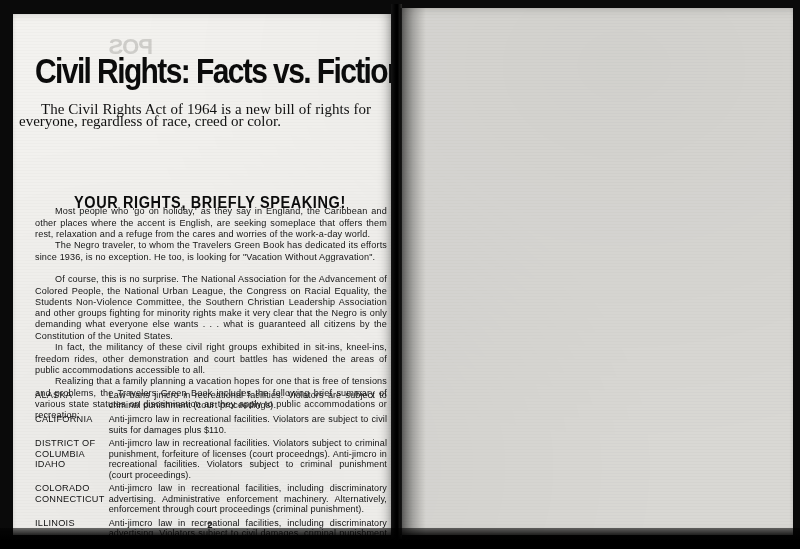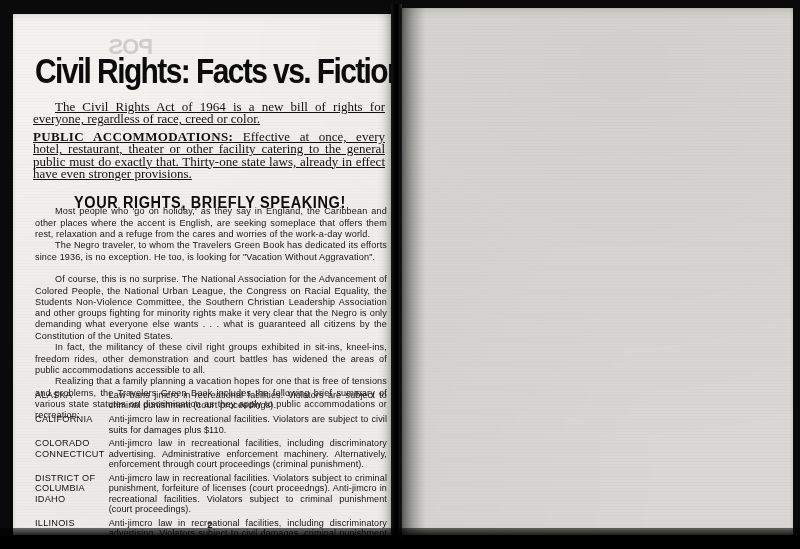--- a/index.html
+++ b/index.html
@@ -54,25 +54,24 @@
 
   
   .headline{
     position:absolute;left:22px;top:18px;width:350px;
     font-family:"Liberation Sans",sans-serif;
     font-weight:bold;font-size:30px;line-height:32px;
     letter-spacing:-1.6px;color:#0b0b0b;white-space:nowrap;
     transform:scaleY(1.18);transform-origin:left top;
   }
   .serif-p{
-    position:absolute;left:20px;width:352px;
+    position:absolute;left:6px;width:352px;
     font-family:"Liberation Serif",serif;
-    font-size:13px;line-height:12.3px;color:#111;
+    font-size:15px;line-height:12.3px;color:#111;
     text-align:justify;
-    text-decoration:underline;
   }
   .serif-p .lead{font-weight:bold;letter-spacing:.3px;}
   #intro-para{top:74px;text-indent:22px;}
   #public-accom{top:104px;}
 
   .section-head{
     position:absolute;left:0;top:168px;width:394px;
     text-align:center;font-weight:bold;font-size:14.5px;
     letter-spacing:.6px;color:#0b0b0b;
     transform:scaleY(1.1);transform-origin:center top;
@@ -126,23 +125,20 @@
 <div id="scan">
 
   <div class="page" id="page-left">
 
     <div id="bleed">POS</div>
 
     <h1 class="headline">Civil Rights: Facts vs. Fiction</h1>
 
     <p class="serif-p" id="intro-para">The Civil Rights Act of 1964 is a new bill of rights for everyone, regardless of race, creed or color.</p>
 
-    <p class="serif-p" id="public-accom">
-      <span class="lead">PUBLIC ACCOMMODATIONS:</span><span> Effective at once, every hotel, restaurant, theater or other facility catering to the general public must do exactly that. Thirty-one state laws, already in effect have even stronger provisions.</span>
-    </p>
 
     <h2 class="section-head">YOUR RIGHTS, BRIEFLY SPEAKING!</h2>
 
     <div id="left-body">
         <p class="body-p" style="top: 183px;"><span class="ind"></span>Most people who 'go on holiday,' as they say in England, the Caribbean and other places where the accent is English, are seeking someplace that offers them rest, relaxation and a refuge from the cares and worries of the work-a-day world.</p>
         <p class="body-p" style="top: 217.149px;"><span class="ind"></span>The Negro traveler, to whom the Travelers Green Book has dedicated its efforts since 1936, is no exception. He too, is looking for "Vacation Without Aggravation".</p>
         <p class="body-p" style="top: 251.298px;"><span class="ind"></span>Of course, this is no surprise. The National Association for the Advancement of Colored People, the National Urban League, the Congress on Racial Equality, the Students Non-Violence Committee, the Southern Christian Leadership Association and other groups fighting for minority rights make it very clear that the Negro is only demanding what everyone else wants . . . what is guaranteed all citizens by the Constitution of the United States.</p>
         <p class="body-p" style="top: 318.996px;"><span class="ind"></span>In fact, the militancy of these civil right groups exhibited in sit-ins, kneel-ins, freedom rides, other demonstration and court battles has widened the areas of public accommodations accessible to all.</p>
         <p class="body-p" style="top: 353.145px;"><span class="ind"></span>Realizing that a family planning a vacation hopes for one that is free of tensions and problems, the Travelers Green Book includes the following brief summary of various state statutes on discrimination as they apply to public accommodations or recreation:</p>
       </div>
@@ -151,26 +147,26 @@
       <tbody id="states-left-body">
           <tr>
             <td class="name">ALASKA</td>
             <td class="desc">Law bans jimcro in recreational facilities. Violators are subject to criminal punishment (court proceedings).</td>
           </tr>
           <tr>
             <td class="name">CALIFORNIA</td>
             <td class="desc">Anti-jimcro law in recreational facilities. Violators are subject to civil suits for damages plus $110.</td>
           </tr>
           <tr>
+            <td class="name">DISTRICT OF<br>COLUMBIA<br>IDAHO</td>
+            <td class="desc">Anti-jimcro law in recreational facilities. Violators subject to criminal punishment, forfeiture of licenses (court proceedngs). Anti-jimcro in recreational facilities. Violators subject to criminal punishment (court proceedings).</td>
+          </tr>
+          <tr>
             <td class="name">COLORADO<br>CONNECTICUT</td>
             <td class="desc">Anti-jimcro law in recreational facilities, including discriminatory advertising. Administrative enforcement machinery. Alternatively, enforcement through court proceedings (criminal punishment).</td>
-          </tr>
-          <tr>
-            <td class="name">DISTRICT OF<br>COLUMBIA<br>IDAHO</td>
-            <td class="desc">Anti-jimcro law in recreational facilities. Violators subject to criminal punishment, forfeiture of licenses (court proceedngs). Anti-jimcro in recreational facilities. Violators subject to criminal punishment (court proceedings).</td>
           </tr>
           <tr>
             <td class="name">ILLINOIS</td>
             <td class="desc">Anti-jimcro law in recreational facilities, including discriminatory advertising. Violators subject to civil damages, criminal punishment and injunction (court proceedings).</td>
           </tr>
         </tbody>
     </table>
 
     <div class="folio" id="folio-left">2</div>
   </div>

